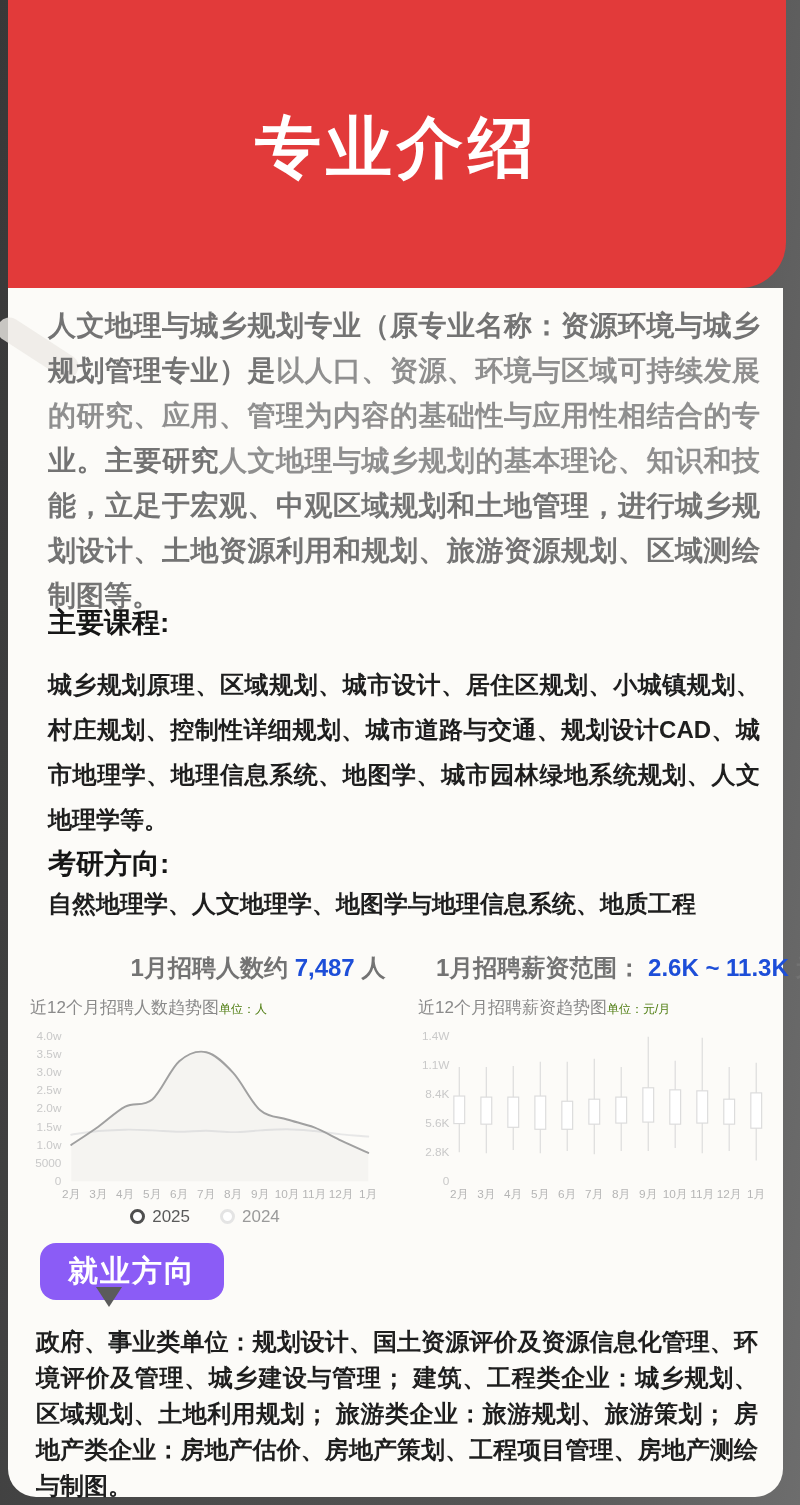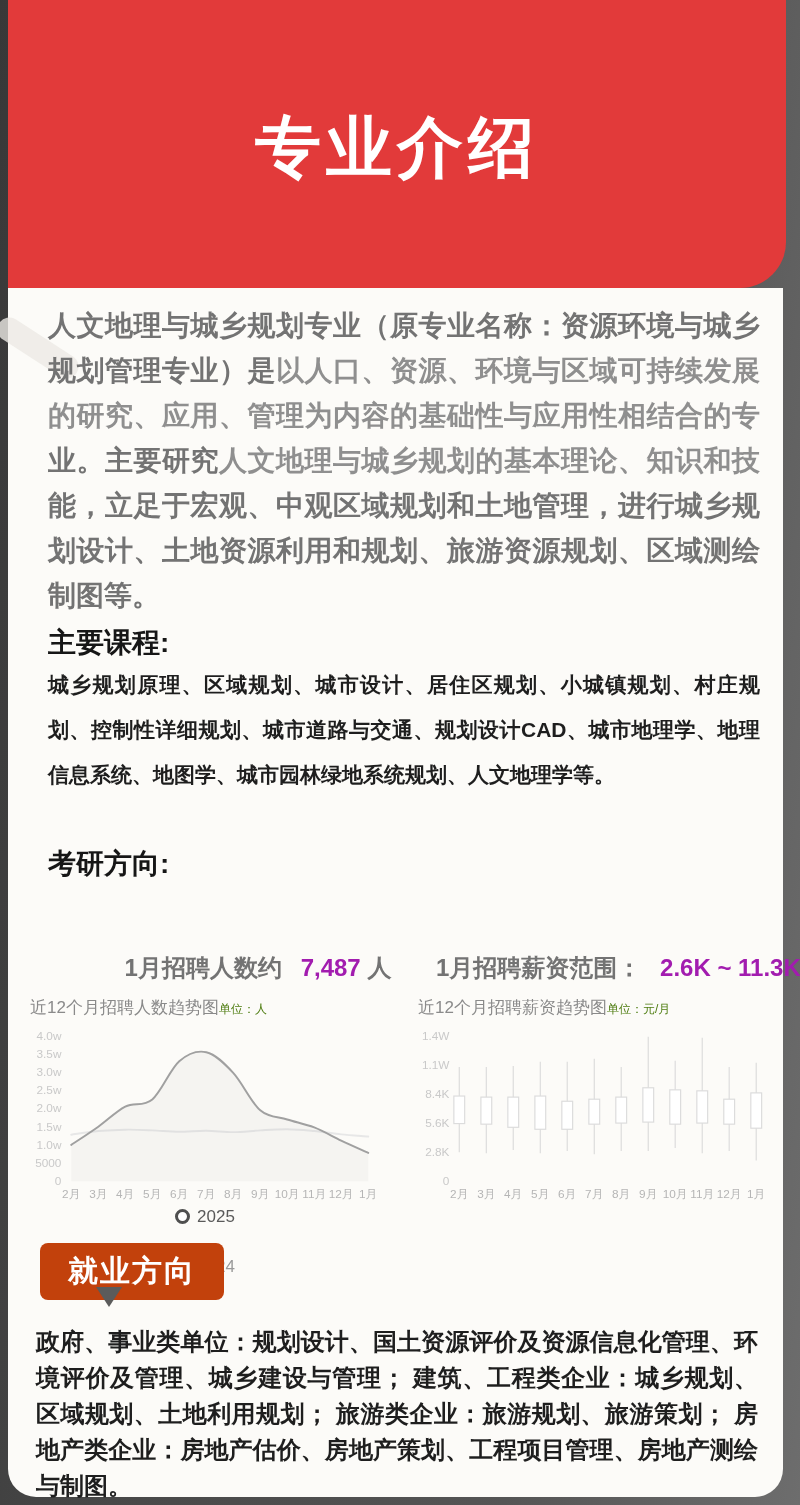--- a/index.html
+++ b/index.html
@@ -21,60 +21,60 @@
   .card{
     position:absolute;left:8px;top:288px;width:775px;height:1209px;
     background:#fcfbf8;border-radius:0 0 28px 28px;box-sizing:border-box;
   }
   .curl{
     position:absolute;left:-16px;top:48px;width:92px;height:24px;
     background:#eceae5;border-radius:12px;transform:rotate(33deg);opacity:.8;
   }
   .t-dark{color:#737373;}
   .t-gray{color:#8f8f8f;}
-  .t-val{color:#a21caf;margin-left:12px;}
+  .t-val{color:#1d4ed8;}
   .intro{
     position:absolute;left:40px;top:15px;width:712px;margin:0;
     font-size:28px;line-height:45px;font-weight:700;text-align:justify;
   }
   .h-strong{
     position:absolute;left:40px;font-size:28px;font-weight:800;color:#161616;
   }
   .body-text{
     position:absolute;left:40px;width:712px;margin:0;
-    font-size:21px;font-weight:700;color:#1e1e1e;text-align:justify;
-  }
-  .courses-h{top:336px;}
+    font-size:24px;font-weight:700;color:#1e1e1e;text-align:justify;
+  }
+  .courses-h{top:316px;}
   .courses-b{top:374px;line-height:45px;}
   .postgrad-h{top:557px;}
   .postgrad-b{top:596px;line-height:40px;}
   .stat{
     position:absolute;top:664px;font-size:24px;font-weight:800;color:#2a2a2a;white-space:nowrap;
     text-align:center;
   }
   .stat-left{left:60px;width:380px;}
   .stat-right{left:428px;width:344px;}
   .charts{position:absolute;top:708px;left:20px;right:13px;display:flex;gap:34px;}
   .chart{flex:1;min-width:0;}
   .chart-head{display:flex;justify-content:flex-start;align-items:baseline;padding:0 2px;height:26px;}
   .chart-title{font-size:17px;color:#8a8a8a;}
   .chart-unit{font-size:12px;color:#4d7c0f;}
   .chart-plot svg{display:block;width:100%;height:auto;}
-  .legend{display:flex;gap:30px;margin-top:2px;font-size:17px;align-items:center;flex-direction:column;}
+  .legend{display:flex;justify-content:center;gap:30px;margin-top:2px;font-size:17px;align-items:center;}
   .legend-item{display:flex;align-items:center;gap:7px;}
   .ring{width:9px;height:9px;border-radius:50%;display:inline-block;background:#fff;}
   .ring.dark{border:3.5px solid #4f4f4f;}
   .ring.light{border:3.5px solid #e4e4e4;}
   .legend-label-dark{color:#5a5a5a;}
   .legend-label-light{color:#9a9a9a;}
   .badge-wrap{position:absolute;left:32px;top:955px;}
   .badge-label{
-    display:inline-block;background:#c2410c;color:#ffffff;
+    display:inline-block;background:#8b5cf6;color:#ffffff;
     font-size:30px;font-weight:800;letter-spacing:2px;
-    padding:8px 28px;border-radius:8px;
+    padding:8px 28px;border-radius:16px;
   }
   .badge-tail{
     position:absolute;left:56px;top:44px;width:0;height:0;
     border-left:13px solid transparent;border-right:13px solid transparent;
     border-top:20px solid #5b5b5b;
   }
   .employment-text{
     position:absolute;left:28px;top:1036px;width:722px;margin:0;
     font-size:24px;font-weight:700;color:#1e1e1e;line-height:36px;text-align:justify;
   }
@@ -88,20 +88,21 @@
 
 <div class="card">
   <div class="curl"></div>
 
   <p class="intro"><span class="t-dark">人文地理与城乡规划专业（原专业名称：资源环境与城乡规划管理专业）是</span><span class="t-gray">以人口、资源、环境与区域可持续发展的研究、应用、管理为内容的基础性与应用性相结合的专</span><span class="t-dark">业。主要研究</span><span class="t-gray">人文地理与城乡规划的基本理论、知识和技</span><span class="t-dark">能，立足于宏观、中观区域规划和土地管理，进行城乡规划设计、土地资源利用和规划、旅游资源规划、区域测绘制图等。</span></p>
 
   <div class="h-strong courses-h">主要课程:</div>
   <p class="body-text courses-b">城乡规划原理、区域规划、城市设计、居住区规划、小城镇规划、村庄规划、控制性详细规划、城市道路与交通、规划设计CAD、城市地理学、地理信息系统、地图学、城市园林绿地系统规划、人文地理学等。</p>
 
   <div class="h-strong postgrad-h">考研方向:</div>
+  <p class="body-text postgrad-b">自然地理学、人文地理学、地图学与地理信息系统、地质工程</p>
 
   <div class="stat stat-left"><span class="t-dark">1月招聘人数约</span> <span class="t-val">7,487</span> <span class="t-dark">人</span></div>
 
   <div class="stat stat-right"><span class="t-dark">1月招聘薪资范围：</span> <span class="t-val">2.6K ~ 11.3K</span> <span class="t-dark">元/月</span></div>
 
   <div class="charts">
     <div class="chart">
       <div class="chart-head">
         <span class="chart-title">近12个月招聘人数趋势图</span>
         <span class="chart-unit">单位：人</span>

